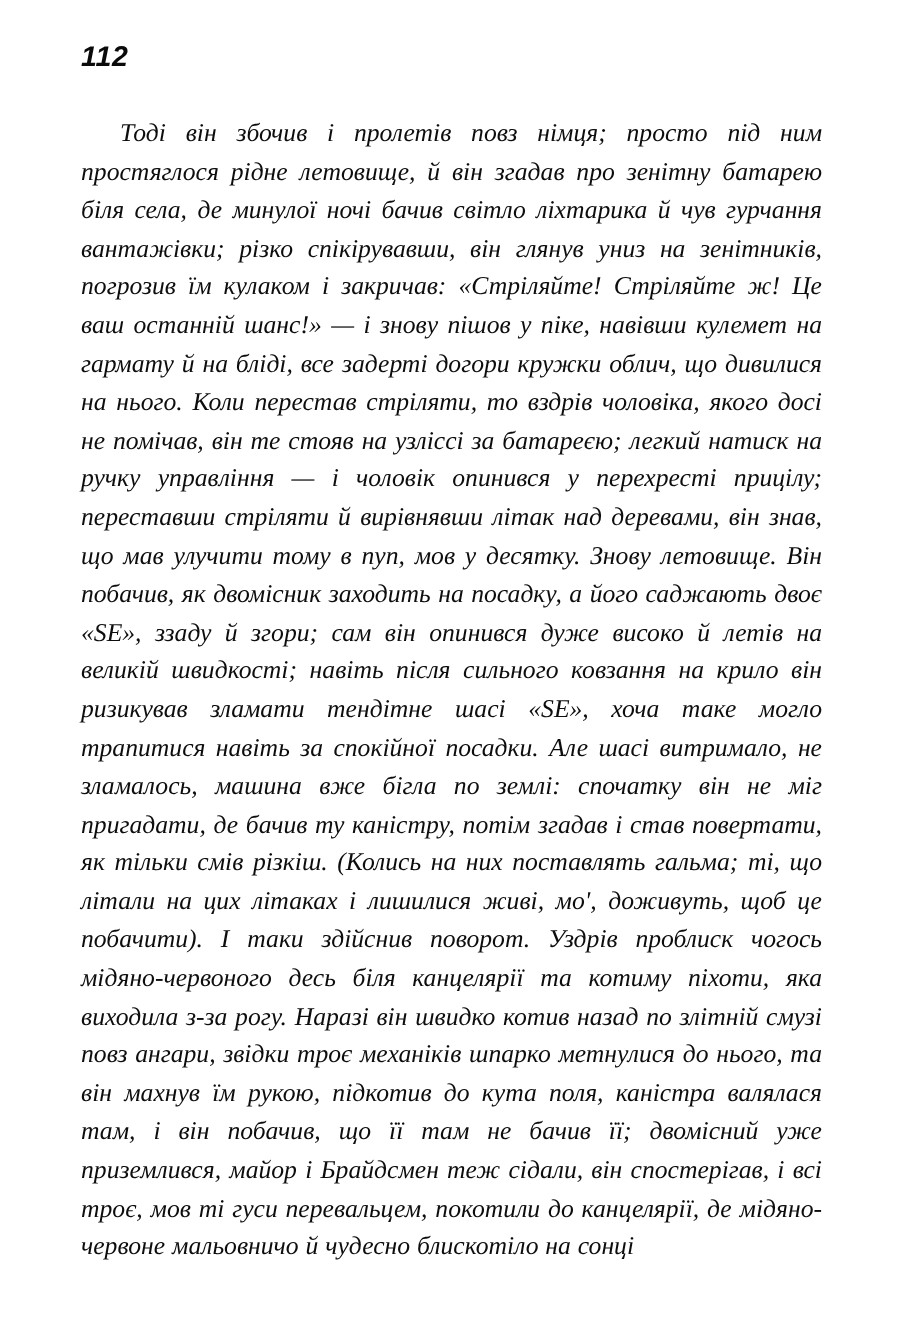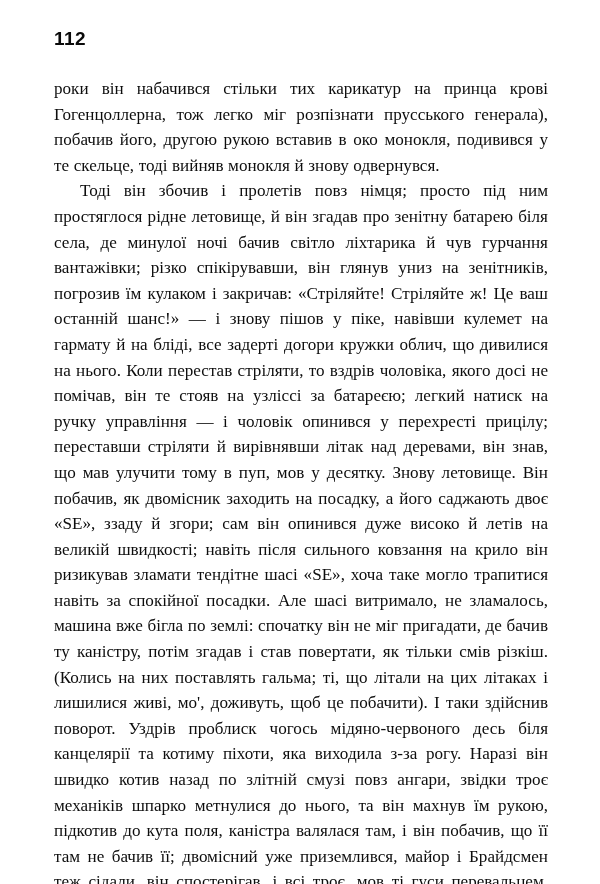--- a/index.html
+++ b/index.html
@@ -13,20 +13,21 @@
     overflow: hidden;
     font-family: "Liberation Serif", serif;
     color: #000000;
   }
   .page {
     position: relative;
     width: 600px;
     height: 676px;
     box-sizing: border-box;
     padding: 15px;
+    font-style: italic;
   }
   .page-number {
     position: absolute;
     top: 28px;
     left: 54px;
     font-family: "Liberation Sans", sans-serif;
     font-weight: bold;
     font-size: 19px;
     letter-spacing: 0.5px;
     color: #0a0a0a;
@@ -56,17 +57,16 @@
   }
 </style>
 </head>
 <body>
 
 <div class="page">
 
   <div class="page-number">112</div>
 
   <div class="text-body">
-    <p>роки він набачився стільки тих карикатур на принца крові Гогенцоллерна, тож легко міг розпізнати прусського генерала), побачив його, другою рукою вставив в око монокля, подивився у те скельце, тоді вийняв монокля й знову одвернувся.</p>
     <p class="indent">Тоді він збочив і пролетів повз німця; просто під ним простяглося рідне летовище, й він згадав про зенітну батарею біля села, де минулої ночі бачив світло ліхтарика й чув гурчання вантажівки; різко спікірувавши, він глянув униз на зенітників, погрозив їм кулаком і закричав: «Стріляйте! Стріляйте ж! Це ваш останній шанс!» — і знову пішов у піке, навівши кулемет на гармату й на бліді, все задерті догори кружки облич, що дивилися на нього. Коли перестав стріляти, то вздрів чоловіка, якого досі не помічав, він те стояв на узліссі за батареєю; легкий натиск на ручку управління — і чоловік опинився у перехресті прицілу; переставши стріляти й вирівнявши літак над деревами, він знав, що мав улучити тому в пуп, мов у десятку. Знову летовище. Він побачив, як двомісник заходить на посадку, а його саджають двоє «SE», ззаду й згори; сам він опинився дуже високо й летів на великій швидкості; навіть після сильного ковзання на крило він ризикував зламати тендітне шасі «SE», хоча таке могло трапитися навіть за спокійної посадки. Але шасі витримало, не зламалось, машина вже бігла по землі: спочатку він не міг пригадати, де бачив ту каністру, потім згадав і став повертати, як тільки смів різкіш. (Колись на них поставлять гальма; ті, що літали на цих літаках і лишилися живі, мо', доживуть, щоб це побачити). І таки здійснив поворот. Уздрів проблиск чогось мідяно-червоного десь біля канцелярії та котиму піхоти, яка виходила з-за рогу. Наразі він швидко котив назад по злітній смузі повз ангари, звідки троє механіків шпарко метнулися до нього, та він махнув їм рукою, підкотив до кута поля, каністра валялася там, і він побачив, що її там не бачив її; двомісний уже приземлився, майор і Брайдсмен теж сідали, він спостерігав, і всі троє, мов ті гуси перевальцем, покотили до канцелярії, де мідяно-червоне мальовничо й чудесно блискотіло на сонці</p>
   </div>
 
 </div>
 
 </body></html>

